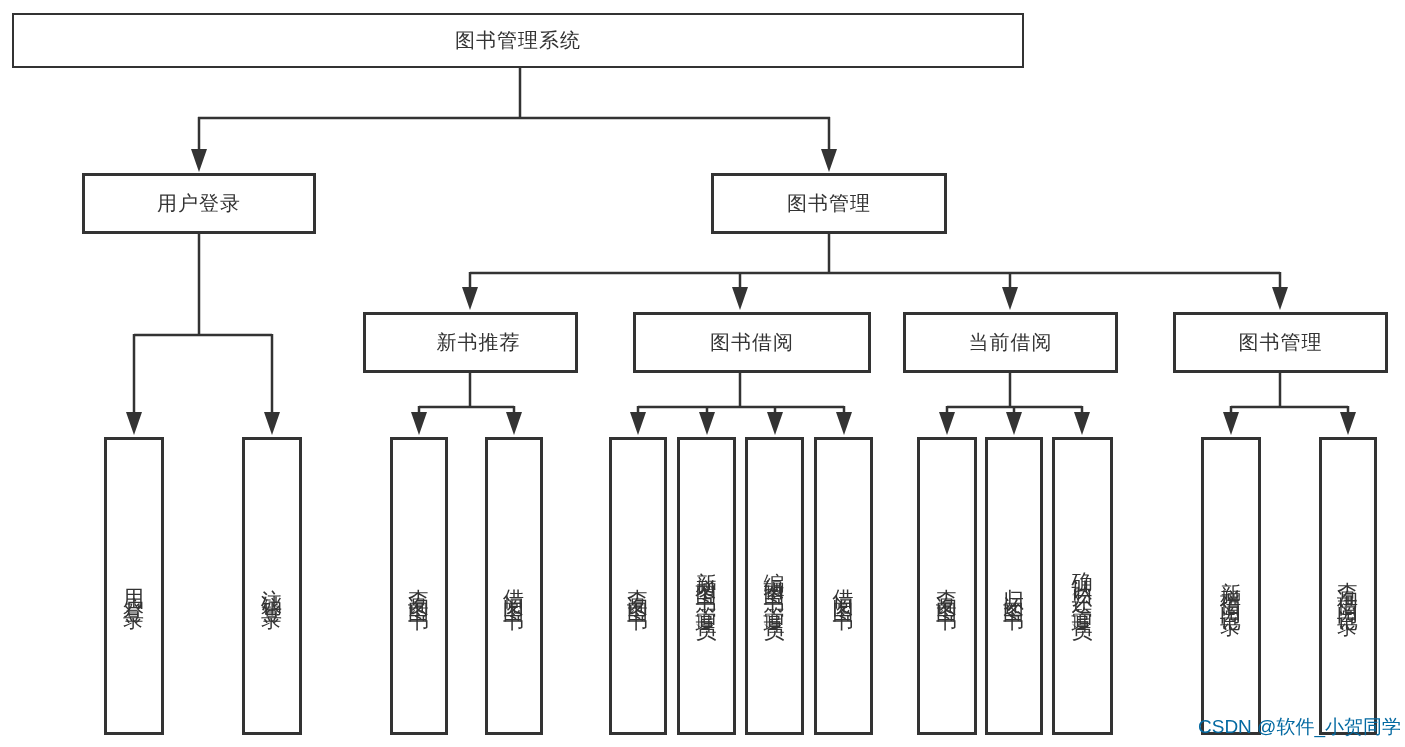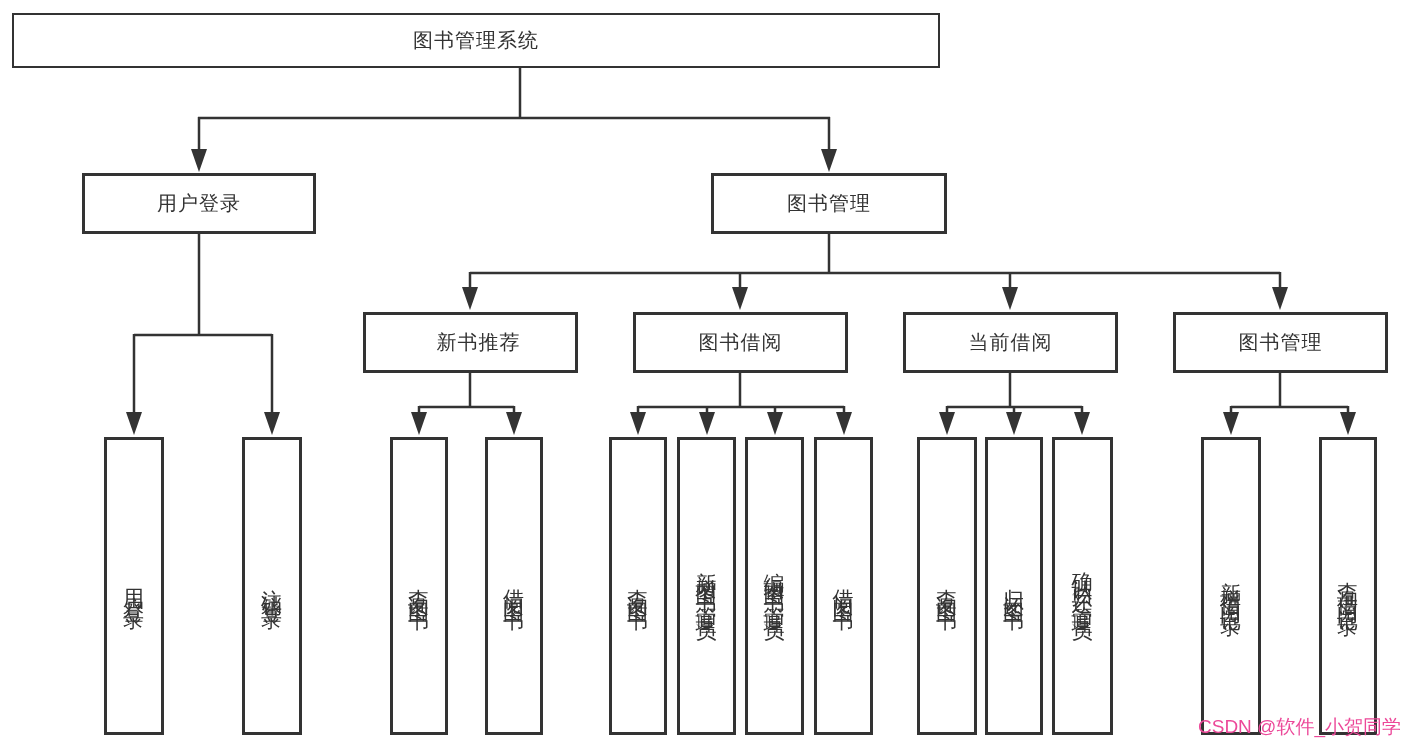--- a/index.html
+++ b/index.html
@@ -40,21 +40,21 @@
     line-height: 1;
     letter-spacing: 7px;
     color: #333333;
     white-space: nowrap;
   }
   .watermark {
     position: absolute;
     left: 1198px;
     top: 714px;
     font-size: 19px;
-    color: #ec4899;
+    color: #0369a1;
     z-index: 5;
     white-space: nowrap;
   }
 </style>
 </head>
 <body>
 
 <div class="canvas">
 
   <svg class="connectors" width="1405" height="747" viewBox="0 0 1405 747">
@@ -116,35 +116,35 @@
       <polygon points="767,412 783,412 775,435"></polygon>
       <polygon points="836,412 852,412 844,435"></polygon>
       <polygon points="939,412 955,412 947,435"></polygon>
       <polygon points="1006,412 1022,412 1014,435"></polygon>
       <polygon points="1074,412 1090,412 1082,435"></polygon>
       <polygon points="1223,412 1239,412 1231,435"></polygon>
       <polygon points="1340,412 1356,412 1348,435"></polygon>
     </g>
   </svg>
 
-  <div class="box root" style="left:12px; top:13px; width:928px; height:55px;">
+  <div class="box root" style="left:12px; top:13px; width:1012px; height:55px;">
     <span class="hlbl">图书管理系统</span>
   </div>
 
   <div class="box" style="left:82px; top:173px; width:234px; height:61px;">
     <span class="hlbl">用户登录</span>
   </div>
   <div class="box" style="left:711px; top:173px; width:236px; height:61px;">
     <span class="hlbl">图书管理</span>
   </div>
 
   <div class="box" style="left:363px; top:312px; width:215px; height:61px;padding-left:16px;">
     <span class="hlbl">新书推荐</span>
   </div>
-  <div class="box" style="left:633px; top:312px; width:215px; height:61px;">
+  <div class="box" style="left:633px; top:312px; width:238px; height:61px;">
     <span class="hlbl">图书借阅</span>
   </div>
   <div class="box" style="left:903px; top:312px; width:215px; height:61px;">
     <span class="hlbl">当前借阅</span>
   </div>
   <div class="box" style="left:1173px; top:312px; width:215px; height:61px;">
     <span class="hlbl">图书管理</span>
   </div>
 
   <div class="box" style="left:104px; top:437px; width:60px; height:298px;">

